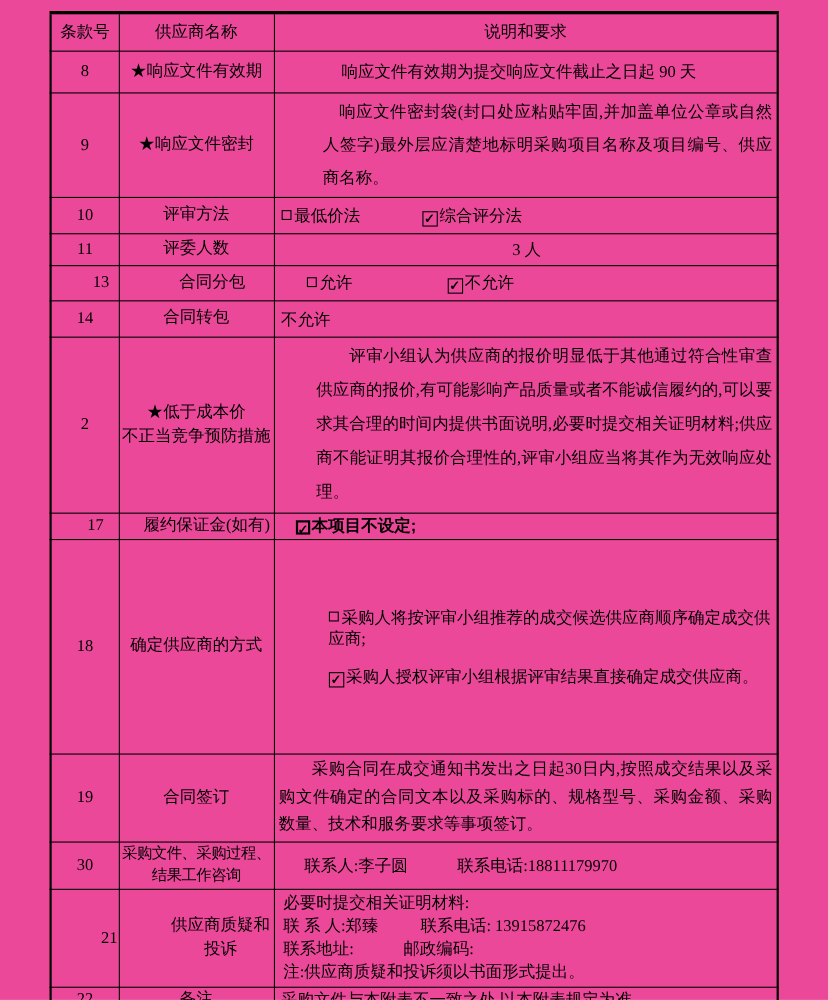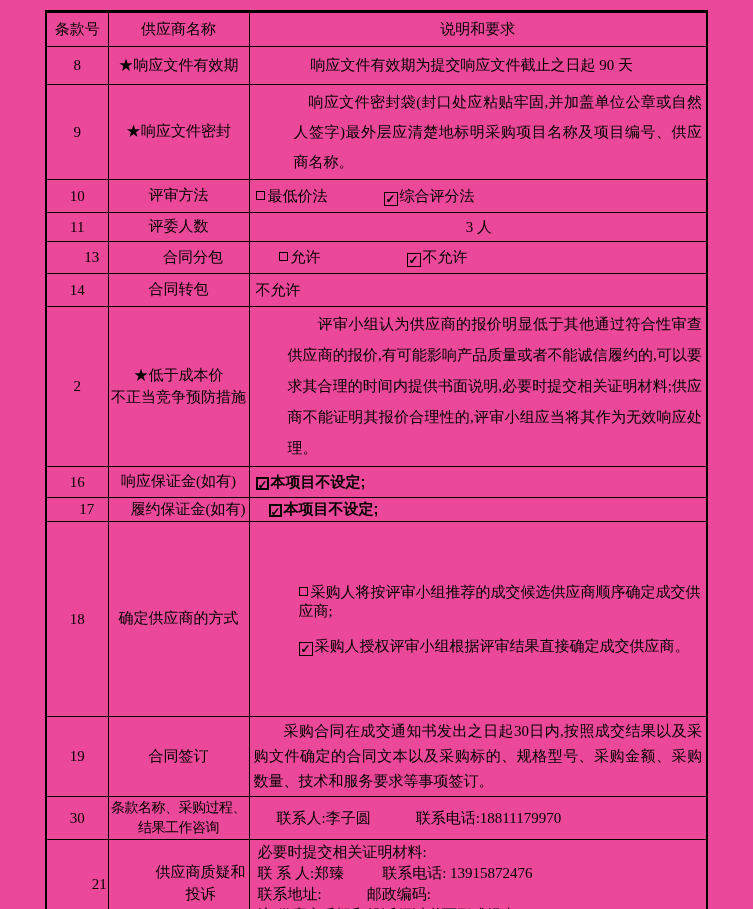--- a/index.html
+++ b/index.html
@@ -158,27 +158,20 @@
       <td class="no">2</td>
       <td class="name">
         <div>★低于成本价</div>
         <div>不正当竞争预防措施</div>
       </td>
       <td class="desc">
         <p class="para ind2 lh31">评审小组认为供应商的报价明显低于其他通过符合性审查供应商的报价,有可能影响产品质量或者不能诚信履约的,可以要求其合理的时间内提供书面说明,必要时提交相关证明材料;供应商不能证明其报价合理性的,评审小组应当将其作为无效响应处理。</p>
       </td>
     </tr>
 
-    <tr class="h-r16">
-      <td class="no">16</td>
-      <td class="name">响应保证金(如有)</td>
-      <td class="desc bold-desc">
-        <span class="cb-check">✓</span><span>本项目不设定;</span>
-      </td>
-    </tr>
 
     <tr class="h-r17">
       <td class="no">17</td>
       <td class="name">履约保证金(如有)</td>
       <td class="desc bold-desc">
         <span class="cb-check">✓</span><span>本项目不设定;</span>
       </td>
     </tr>
 
     <tr class="h-r18">
@@ -196,21 +189,21 @@
       <td class="no">19</td>
       <td class="name">合同签订</td>
       <td class="desc" style="padding-left:4px">
         <p class="para ind2 lh25">采购合同在成交通知书发出之日起30日内,按照成交结果以及采购文件确定的合同文本以及采购标的、规格型号、采购金额、采购数量、技术和服务要求等事项签订。</p>
       </td>
     </tr>
 
     <tr class="h-r20">
       <td class="no">30</td>
       <td class="name tight">
-        <div>条款名称、采购过程、</div>
+        <div>采购文件、采购过程、</div>
         <div>结果工作咨询</div>
       </td>
       <td class="desc" style="padding-left:27px">
         <span>联系人:李子圆</span><span class="gap45">联系电话:18811179970</span>
       </td>
     </tr>
 
     <tr class="h-r21">
       <td class="no">21</td>
       <td class="name">供应商质疑和投诉</td>

